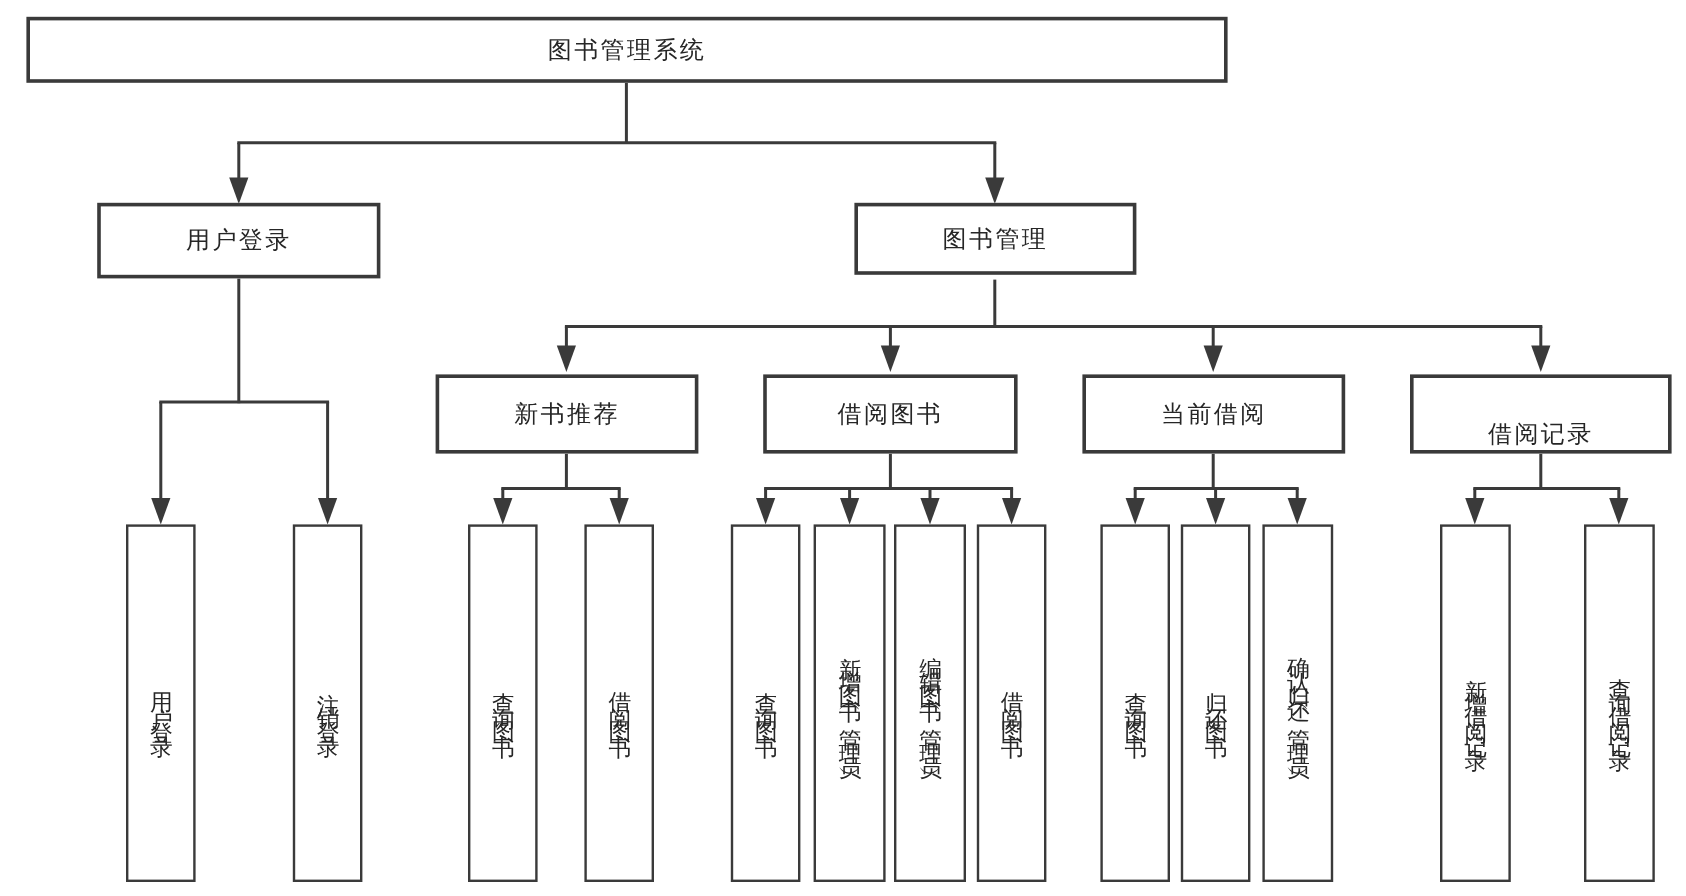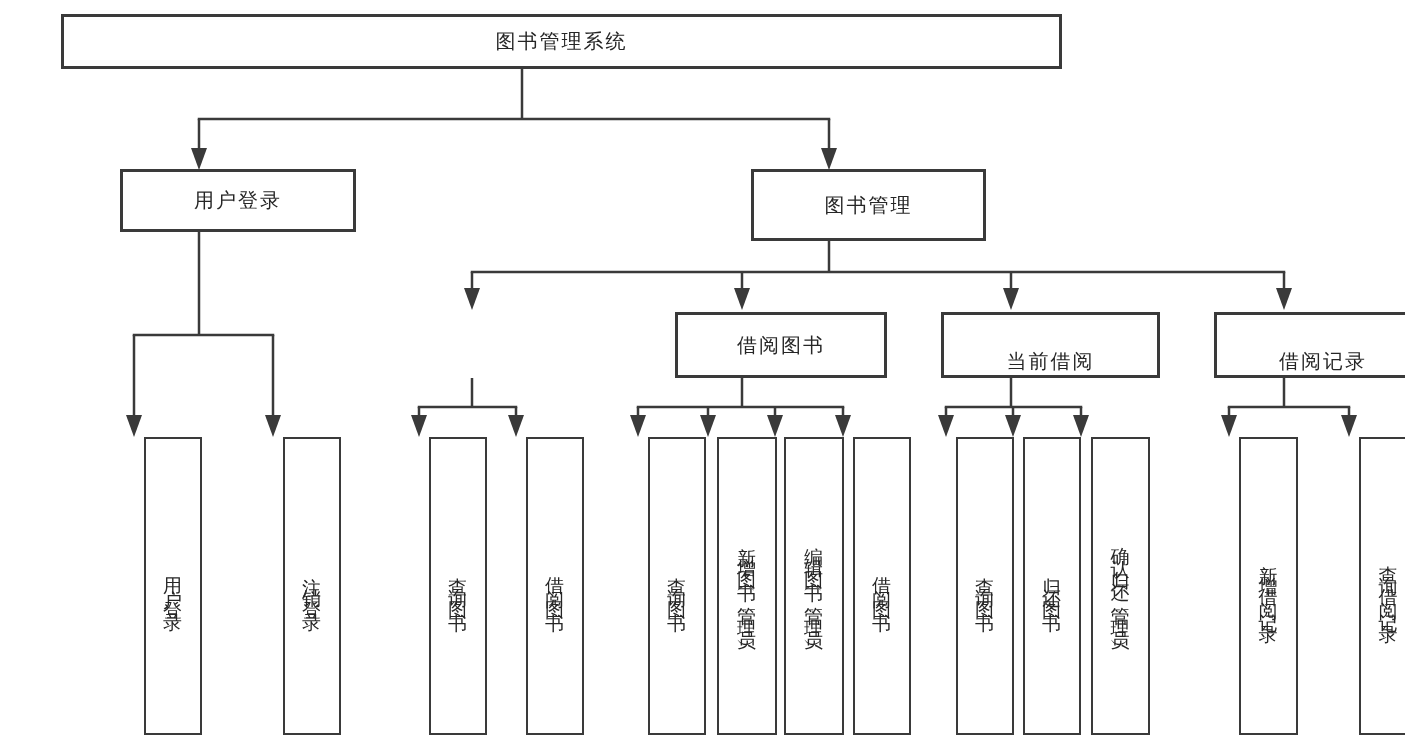--- a/index.html
+++ b/index.html
@@ -26,21 +26,20 @@
     z-index: 2;
     background: var(--bg);
     border: 3px solid var(--line);
     display: flex;
     align-items: center;
     justify-content: center;
     color: var(--text);
     font-size: 20px;
     letter-spacing: 2px;
     white-space: nowrap;
-    margin-left: 39px;
   }
   .leaf {
     border-width: 2px;
     font-size: 19px;
     letter-spacing: 12px;
   }
   .leaf .vtext {
     writing-mode: vertical-rl;
     text-orientation: mixed;
     line-height: 1;
@@ -130,28 +129,31 @@
     </g>
   </svg>
 
   <div class="node" style="left:22px; top:14px; width:1001px; height:55px;">
     <span>图书管理系统</span>
   </div>
 
   <div class="node" style="left:81px; top:169px; width:236px; height:63px;">
     <span>用户登录</span>
   </div>
-  <div class="node" style="left:712px; top:169px; width:235px; height:72px;">
+  <div class="node" style="left:712px; top:169px; width:235px; height:60px;">
     <span>图书管理</span>
   </div>
 
+  <div class="node" style="left:363px; top:312px; width:219px; height:66px;">
+    <span>新书推荐</span>
+  </div>
   <div class="node" style="left:636px; top:312px; width:212px; height:66px;">
     <span>借阅图书</span>
   </div>
-  <div class="node" style="left:902px; top:312px; width:219px; height:66px;align-items:flex-end;">
+  <div class="node" style="left:902px; top:312px; width:219px; height:66px;">
     <span>当前借阅</span>
   </div>
   <div class="node" style="left:1175px; top:312px; width:218px; height:66px;align-items:flex-end;">
     <span>借阅记录</span>
   </div>
 
   <div class="node leaf" style="left:105px; top:437px; width:58px; height:298px;">
     <span class="vtext">用户登录</span>
   </div>
   <div class="node leaf" style="left:244px; top:437px; width:58px; height:298px;">

